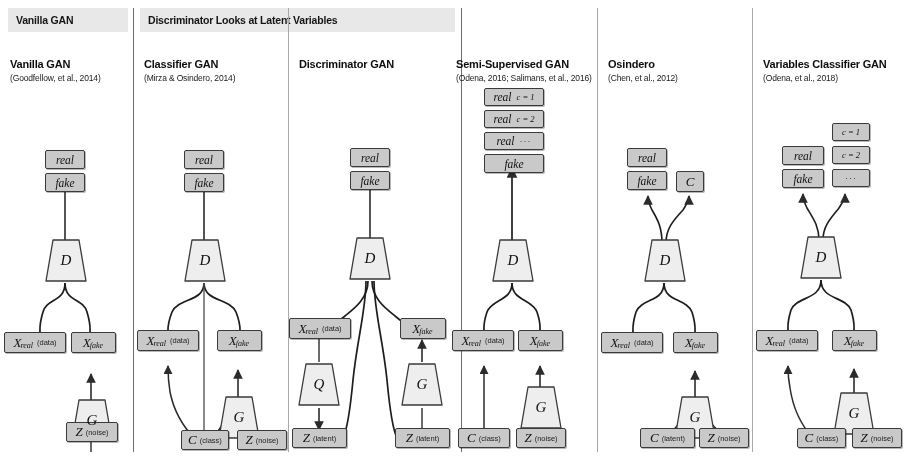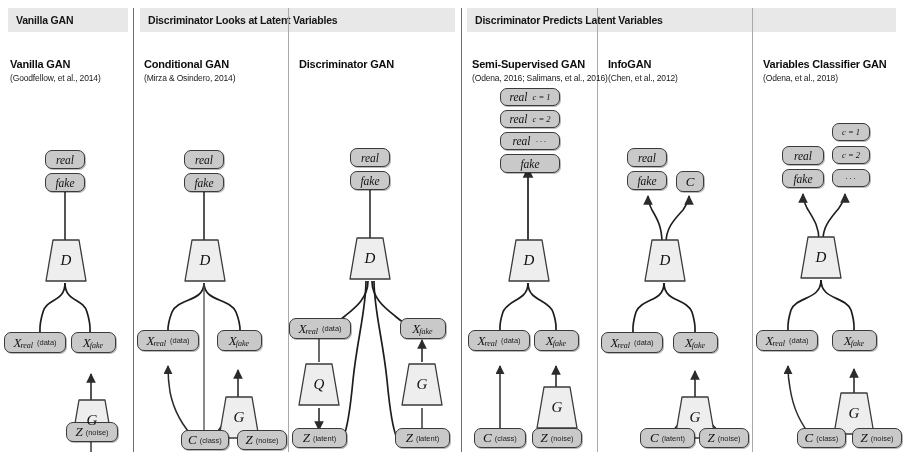--- a/index.html
+++ b/index.html
@@ -40,21 +40,21 @@
   
   .canvas{position:absolute;left:0;right:0;top:0;bottom:0;}
   .canvas svg{position:absolute;left:0;top:0;overflow:visible;}
 
   
   .node{
     position:absolute;
     box-sizing:border-box;
     display:flex;align-items:center;justify-content:center;
     border:1px solid #3a3a3a;
-    border-radius:7px;
+    border-radius:2px;
     font-family:"Liberation Serif", serif;
     color:#111;
     white-space:nowrap;
     box-shadow:1px 1px 0 rgba(0,0,0,0.28);
   }
   .node.dark{ background:#c9c9c9; }
 
   .sym{font-style:italic;font-size:13px;font-weight:400;}
   .sym.sm{font-size:11.5px;}
   .sub{font-style:italic;font-size:8px;position:relative;top:3px;left:-1px;}
@@ -78,23 +78,20 @@
 <body>
 
 <div id="root">
 
   <div class="band" style="left:8px;width:120px;">
     <span class="band-label">Vanilla GAN</span>
   </div>
   <div class="band" style="left:140px;width:315px;">
     <span class="band-label">Discriminator Looks at Latent Variables</span>
   </div>
-  <div class="band" style="left:467px;width:429px;">
-    <span class="band-label">Discriminator Predicts Latent Variables</span>
-  </div>
 
   <div class="vdiv strong" style="left:133px;"></div>
   <div class="vdiv" style="left:288px;"></div>
   <div class="vdiv strong" style="left:461px;"></div>
   <div class="vdiv" style="left:597px;"></div>
   <div class="vdiv" style="left:752px;"></div>
 
   <div class="panel" style="left:0px;width:133px;">
     <div class="panel-title">Vanilla GAN</div>
     <div class="panel-cite">(Goodfellow, et al., 2014)</div>
@@ -149,21 +146,21 @@
       </div>
 
       <div class="node dark" style="left:66px;top:382px;width:52px;height:20px;">
         <span class="sym">Z</span>
           <span class="paren">(noise)</span>
       </div>
     </div>
   </div>
 
   <div class="panel" style="left:134px;width:154px;">
-    <div class="panel-title">Conditional GAN</div>
+    <div class="panel-title">Classifier GAN</div>
     <div class="panel-cite">(Mirza &amp; Osindero, 2014)</div>
 
     <div class="canvas">
       <svg width="154" height="414" viewBox="0 0 154 414">
         <defs>
           <marker id="ar2" markerWidth="7" markerHeight="7" refX="5.4" refY="3" orient="auto">
             <path d="M0,0 L6,3 L0,6 z" fill="#2b2b2b"></path>
           </marker>
         </defs>
         <line x1="70" y1="205" x2="70" y2="139" stroke="#2b2b2b" stroke-width="1.6" marker-end="url(#ar2)"></line>
@@ -294,21 +291,21 @@
         <span class="sym">Z</span>
           <span class="paren">(latent)</span>
       </div>
       <div class="node dark" style="left:106px;top:388px;width:55px;height:20px;">
         <span class="sym">Z</span>
           <span class="paren">(latent)</span>
       </div>
     </div>
   </div>
 
-  <div class="panel" style="left:462px;width:135px;">
+  <div class="panel" style="left:446px;width:135px;">
     <div class="panel-title">Semi-Supervised GAN</div>
     <div class="panel-cite">(Odena, 2016;  Salimans, et al., 2016)</div>
 
     <div class="canvas">
       <svg width="135" height="414" viewBox="0 0 135 414">
         <defs>
           <marker id="ar4" markerWidth="7" markerHeight="7" refX="5.4" refY="3" orient="auto">
             <path d="M0,0 L6,3 L0,6 z" fill="#2b2b2b"></path>
           </marker>
         </defs>
@@ -368,21 +365,21 @@
           <span class="paren">(class)</span>
       </div>
       <div class="node dark" style="left:70px;top:388px;width:50px;height:20px;">
         <span class="sym">Z</span>
           <span class="paren">(noise)</span>
       </div>
     </div>
   </div>
 
   <div class="panel" style="left:598px;width:154px;">
-    <div class="panel-title">InfoGAN</div>
+    <div class="panel-title">Osindero</div>
     <div class="panel-cite">(Chen, et al., 2012)</div>
 
     <div class="canvas">
       <svg width="154" height="414" viewBox="0 0 154 414">
         <defs>
           <marker id="ar5" markerWidth="7" markerHeight="7" refX="5.4" refY="3" orient="auto">
             <path d="M0,0 L6,3 L0,6 z" fill="#2b2b2b"></path>
           </marker>
         </defs>
 

